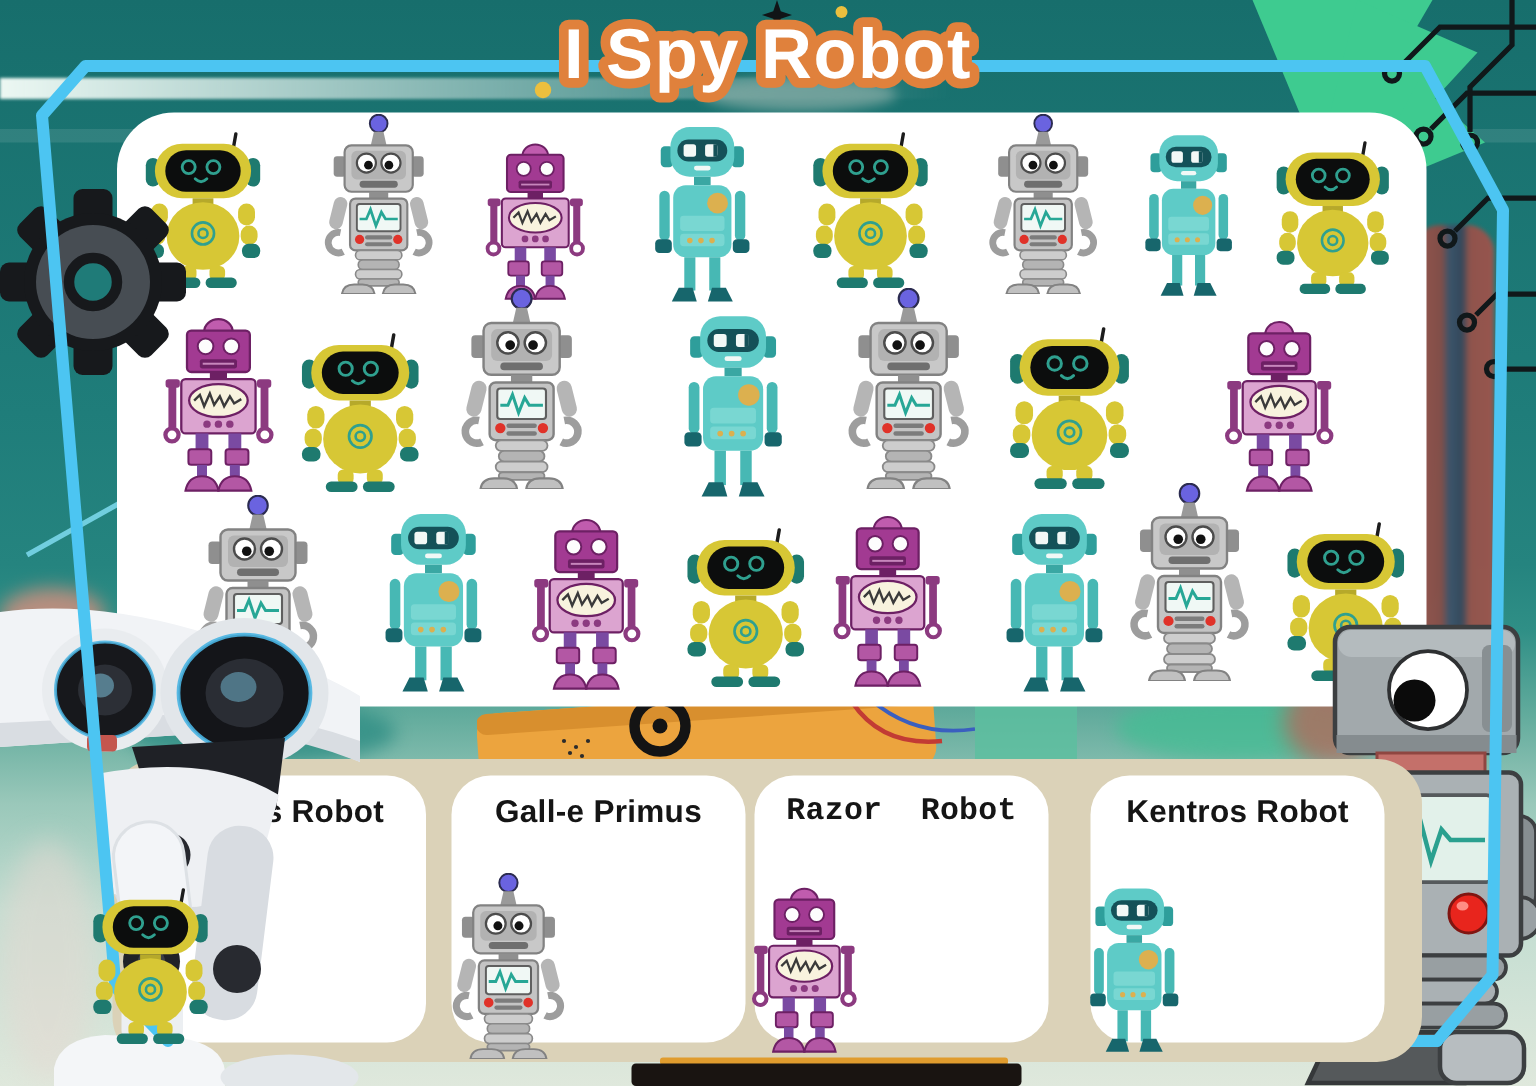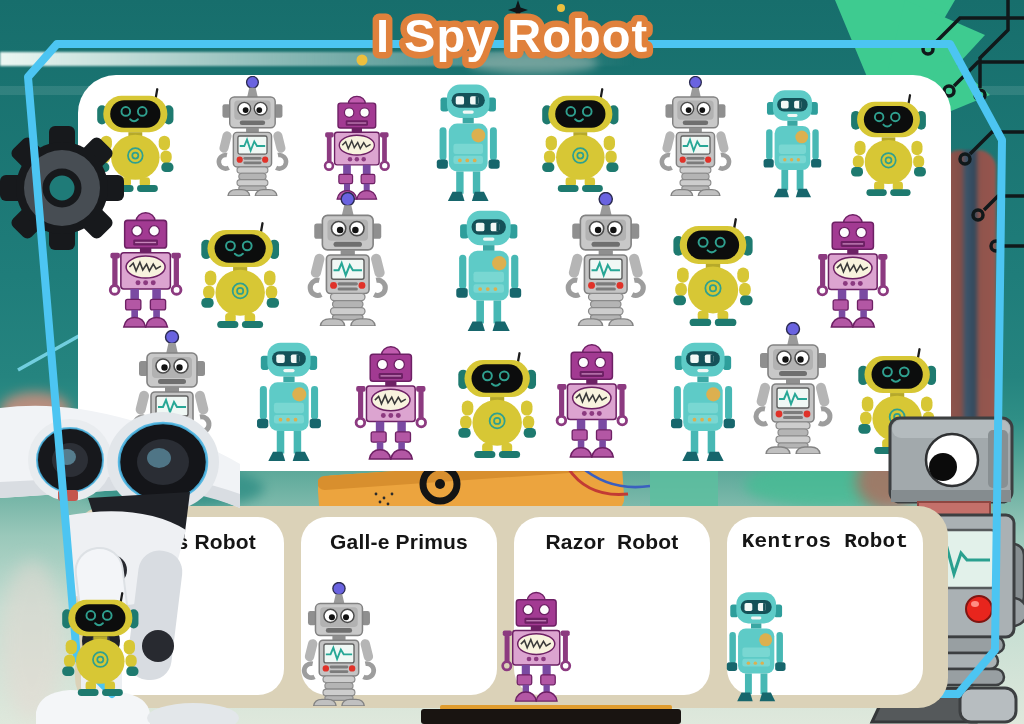--- a/index.html
+++ b/index.html
@@ -157,24 +157,24 @@
     <path d="M112 694 L958 694" fill="none" stroke="#4cc5f2" stroke-width="8" stroke-linecap="round"></path>
   </svg>
 
   <div class="panel">
     <div class="abox" style="left:13px;">
       <div class="albl">Primus Robot</div>
     </div>
     <div class="abox" style="left:226px;">
       <div class="albl">Gall-e Primus</div>
     </div>
-    <div class="abox" style="left:439px;">
+    <div class="abox" style="left:428px;font-family:Liberation Mono, monospace;">
       <div class="albl">Razor  Robot</div>
     </div>
-    <div class="abox" style="left:652px;font-family:Liberation Mono, monospace;">
+    <div class="abox" style="left:652px;">
       <div class="albl">Kentros Robot</div>
     </div>
   </div>
 
   <svg class="whiterobot" width="240" height="332" viewBox="0 0 240 332">
     <path d="M0 10 Q60 2 130 22 Q200 42 240 66 L240 110 Q180 84 120 92 L0 100 Z" fill="#f1f3f6"></path>
     <path d="M0 84 L120 78 Q180 74 240 96 L240 110 Q180 86 120 92 L0 100 Z" fill="#d9dde2"></path>
     <ellipse cx="70" cy="62" rx="42" ry="41" fill="#e9ecef"></ellipse>
     <ellipse cx="70" cy="62" rx="33" ry="32" fill="#17181c"></ellipse>
     <ellipse cx="70" cy="62" rx="33" ry="32" fill="none" stroke="#49b4e2" stroke-width="2" opacity=".85"></ellipse>

